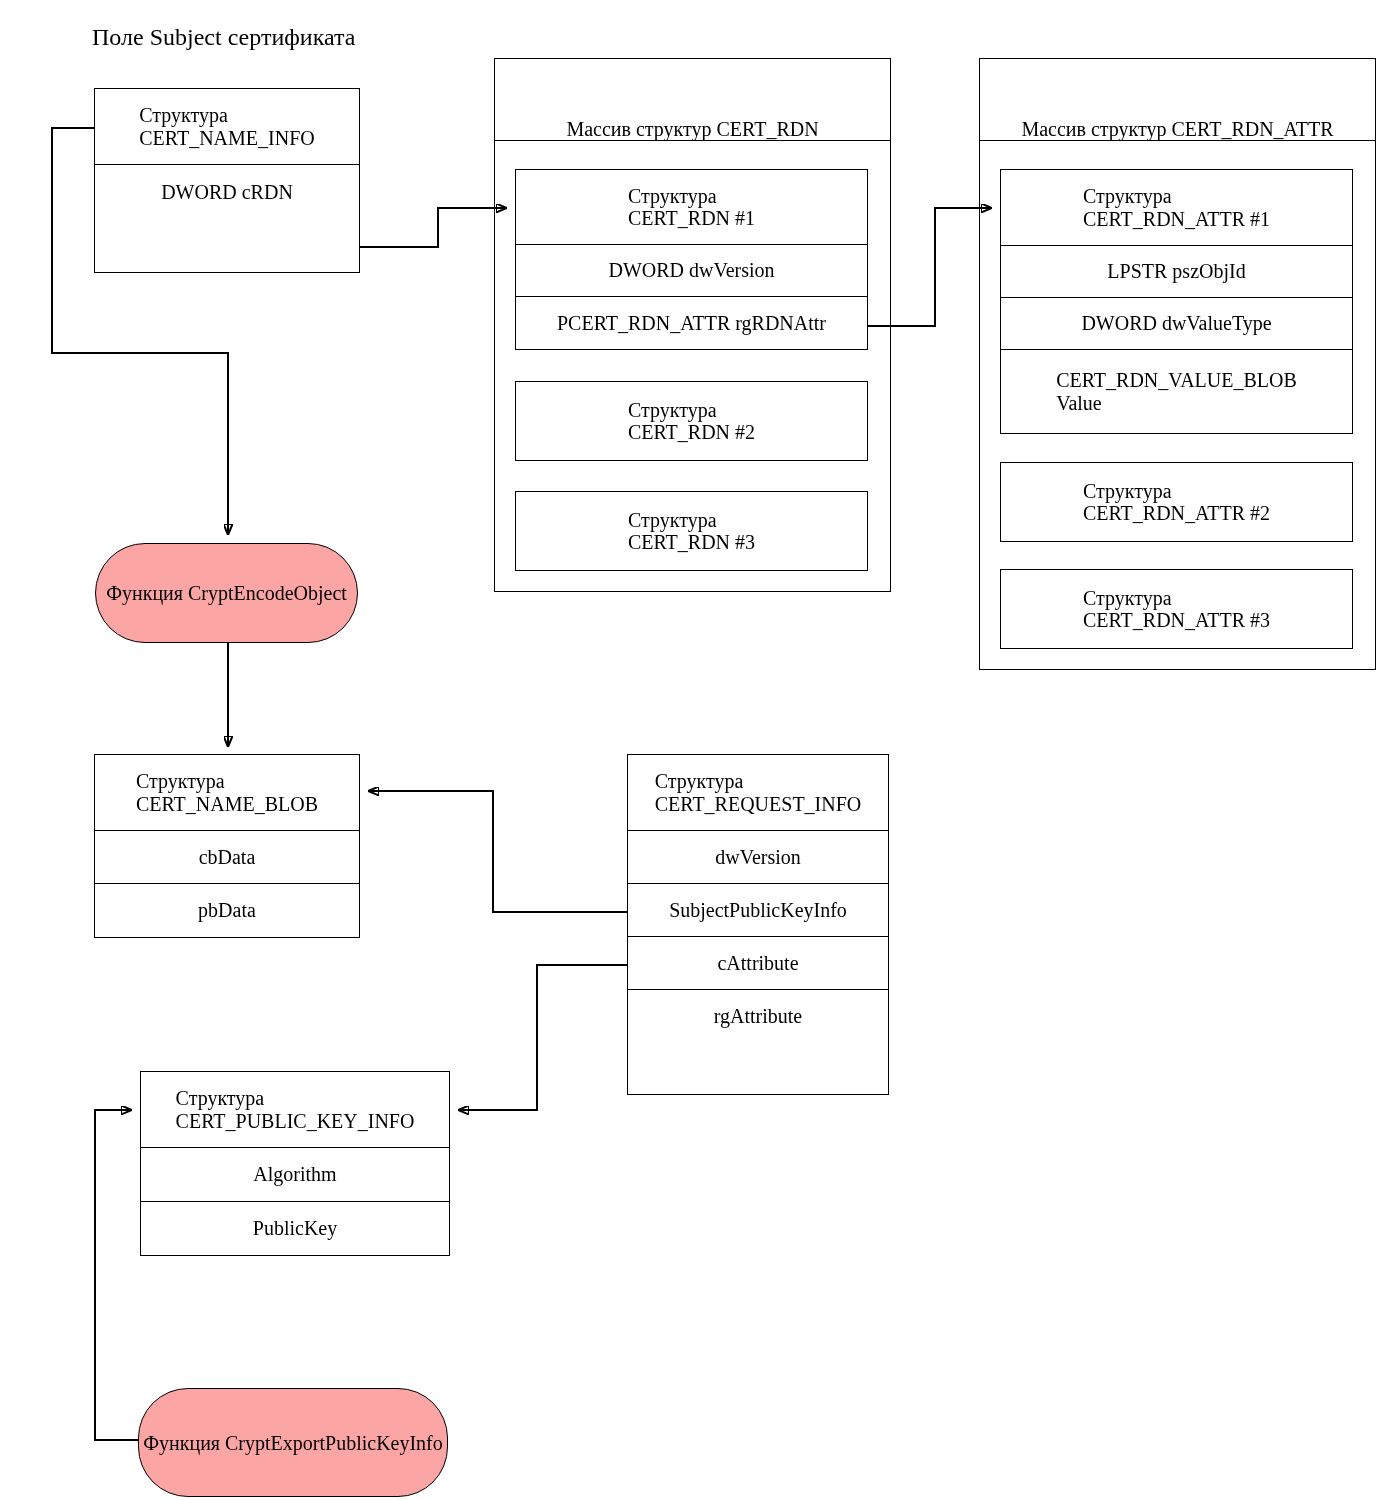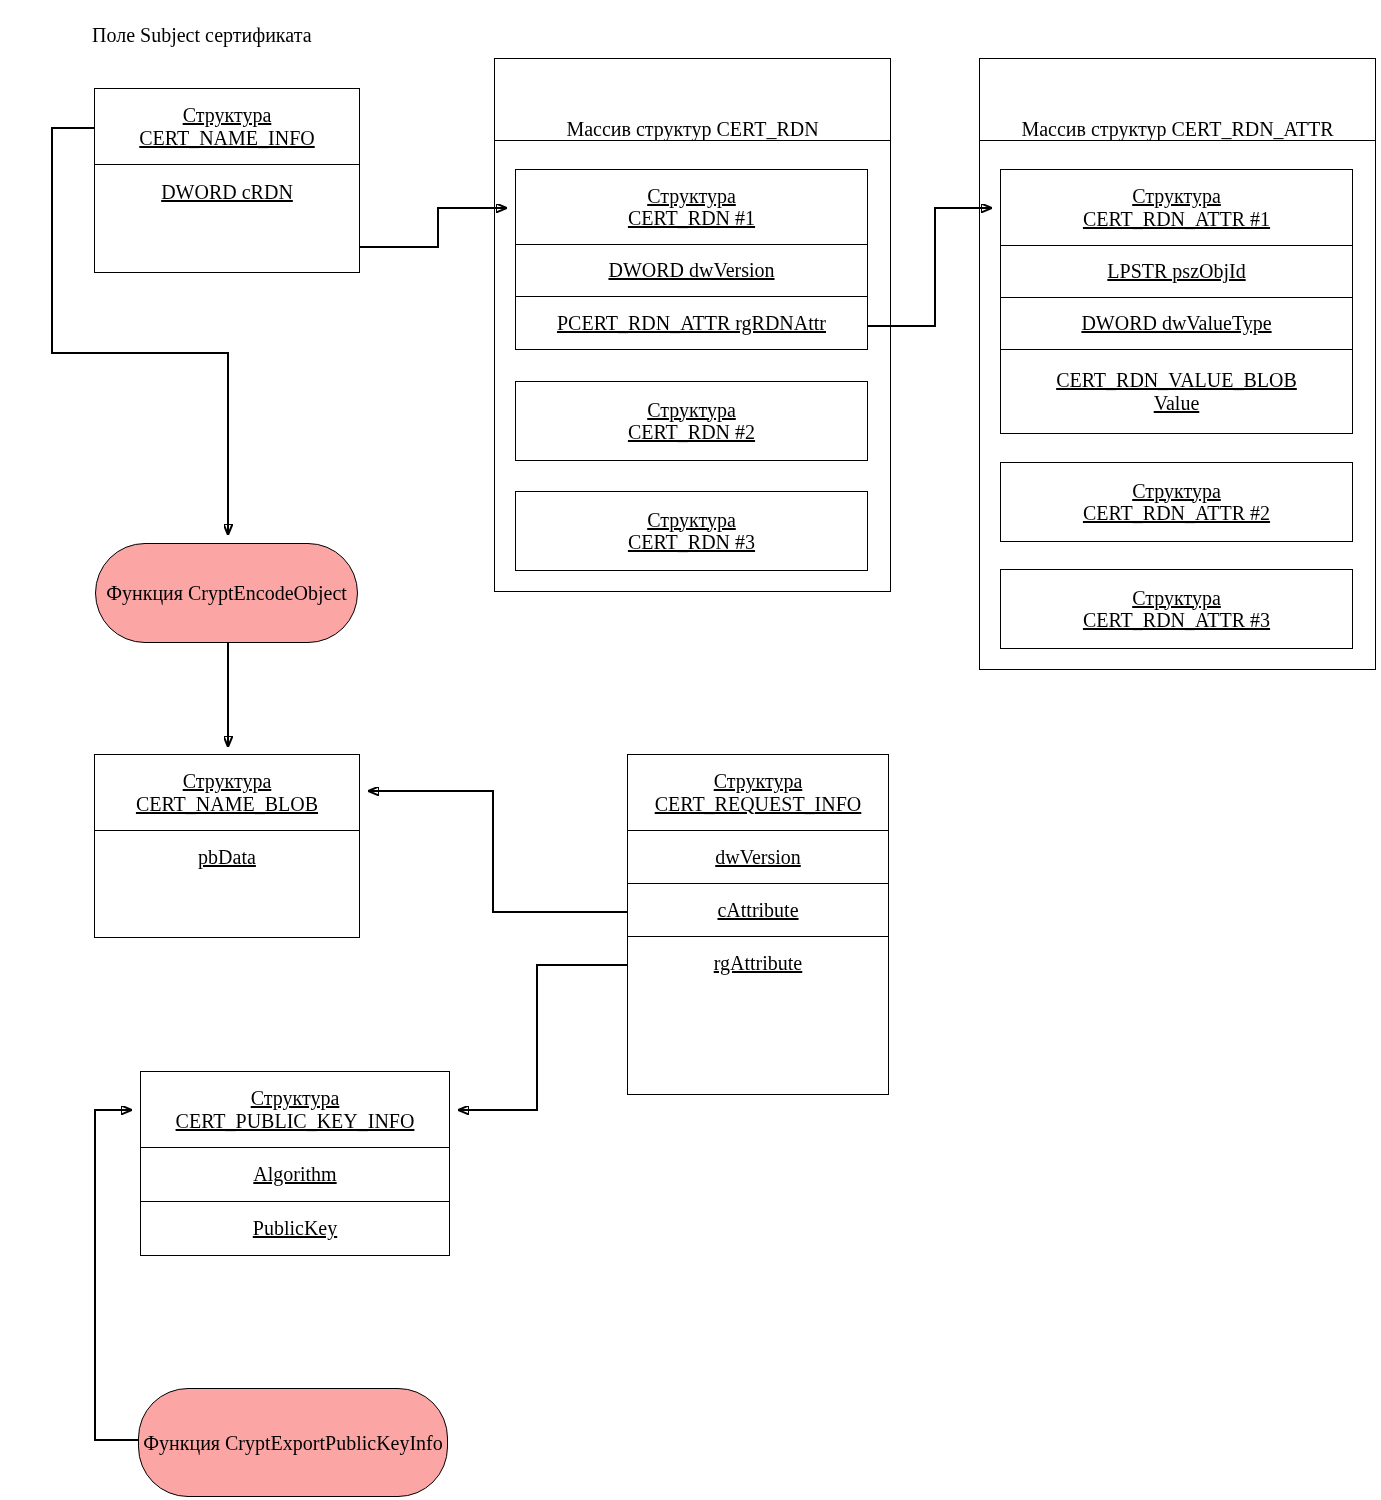--- a/index.html
+++ b/index.html
@@ -11,44 +11,43 @@
     position: relative;
     width: 1381px;
     height: 1500px;
     background: #ffffff;
     font-family: "Liberation Serif", "DejaVu Serif", serif;
     color: #000000;
     overflow: hidden;
   }
   .caption {
     position: absolute;
-    font-size: 20px;
+    font-size: 24px;
     line-height: 1.15;
     white-space: nowrap;
   }
   
   .struct {
     position: absolute;
     border: 1.5px solid #000;
     background: #fff;
     box-sizing: border-box;
     display: flex;
     flex-direction: column;
   }
   .row {
     box-sizing: border-box;
     display: flex;
     align-items: center;
     justify-content: center;
-    text-align: center;
+    text-align: left;
     font-size: 20px;
     line-height: 1.12;
     padding: 2px 4px;
     border-bottom: 1.5px solid #000;
-    text-decoration: underline;
   }
   .row:last-child { border-bottom: none; }
   .row .two-line { display: block; }
 
   
   .array-box {
     position: absolute;
     border: 1.5px solid #000;
     background: #fff;
     box-sizing: border-box;
@@ -192,31 +191,33 @@
     </span>
   </div>
 
   <div class="struct" style="left:94px; top:754px; width:266px; height:184px;">
     <div class="row" style="height:76px;">
       <span>
         <span class="two-line">Структура</span>
         <span class="two-line">CERT_NAME_BLOB</span>
       </span>
     </div>
+    <div class="row" style="height:53px;">cbData</div>
     <div class="row" style="height:53px;">pbData</div>
   </div>
 
   <div class="struct" style="left:627px; top:754px; width:262px; height:341px;">
     <div class="row" style="height:76px;">
       <span>
         <span class="two-line">Структура</span>
         <span class="two-line">CERT_REQUEST_INFO</span>
       </span>
     </div>
     <div class="row" style="height:53px;">dwVersion</div>
+    <div class="row" style="height:53px;">SubjectPublicKeyInfo</div>
     <div class="row" style="height:53px;">cAttribute</div>
     <div class="row" style="height:53px;">rgAttribute</div>
   </div>
 
   <div class="struct" style="left:140px; top:1071px; width:310px; height:185px;">
     <div class="row" style="height:77px;">
       <span>
         <span class="two-line">Структура</span>
         <span class="two-line">CERT_PUBLIC_KEY_INFO</span>
       </span>

